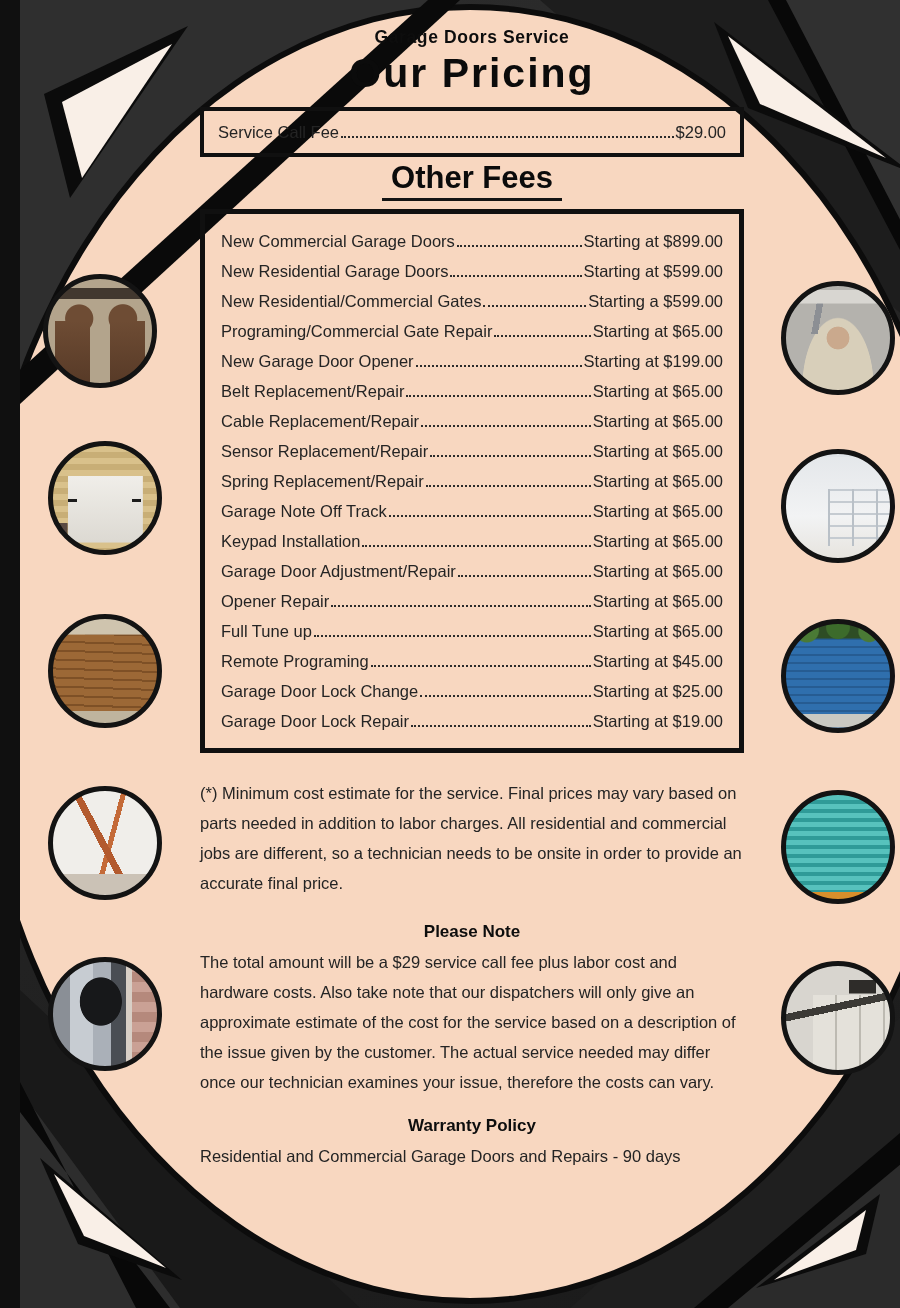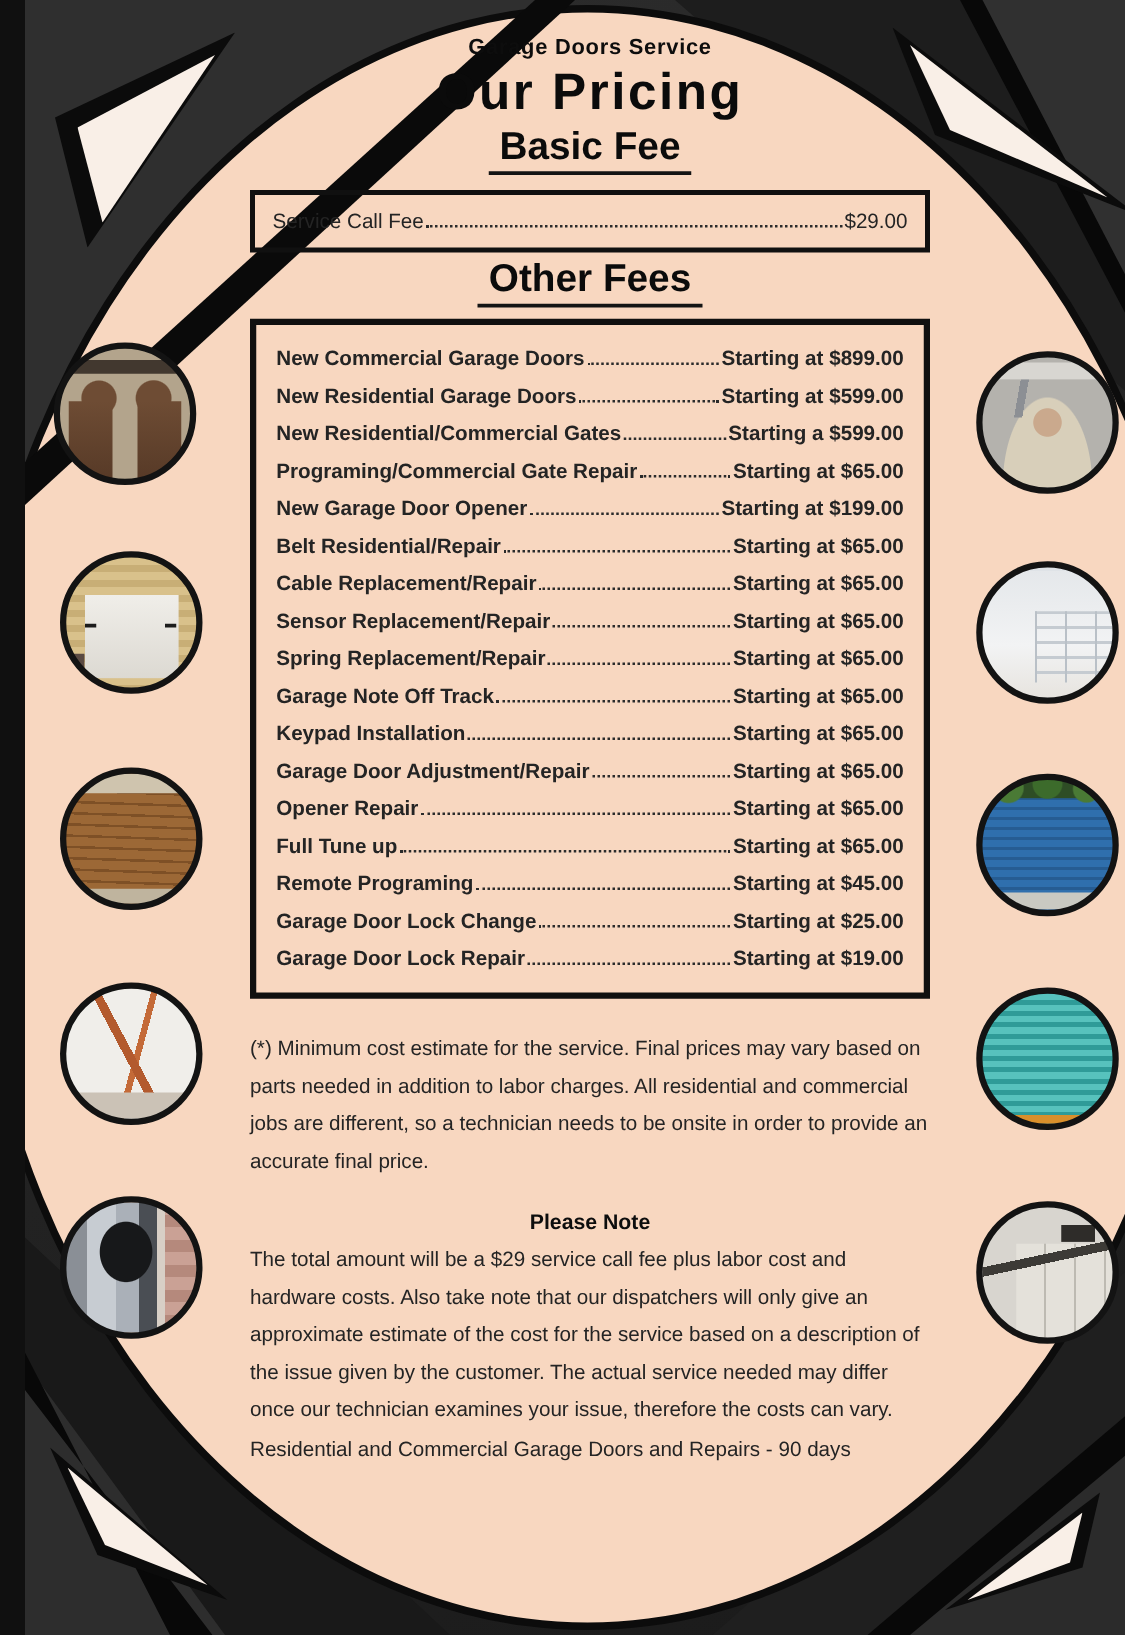--- a/index.html
+++ b/index.html
@@ -90,21 +90,21 @@
         repeating-linear-gradient(90deg,#e4e1da 0 22px,#bdbab2 22px 24px) 100% 100%/74% 72% no-repeat,
         #d8d5cf;}
 
   
   .content{position:absolute;left:180px;top:26px;width:544px;color:#1e1e1e;}
   .h-brand{font-size:17.5px;font-weight:bold;text-align:center;letter-spacing:.6px;color:#0d0d0d;line-height:22px;}
   .h-title{font-size:41px;font-weight:bold;text-align:center;letter-spacing:2px;color:#0b0b0b;line-height:46px;margin-top:2px;}
   .h-section{text-align:center;margin-top:3px;line-height:36px;}
   .h-section span{font-size:31px;font-weight:bold;color:#0b0b0b;border-bottom:3px solid #141414;padding:0 9px 3px;}
   .fee-box{border:4px solid #101010;padding:6px 14px;margin-top:11px;background:transparent;}
-  .fee-box.big{border-width:5px;margin-top:8px;padding:12px 16px;font-weight:bold;}
+  .fee-box.big{border-width:5px;margin-top:8px;padding:12px 16px;}
   .fee-row{display:flex;align-items:baseline;line-height:30px;font-size:16.5px;color:#242424;white-space:nowrap;}
   .leader{flex:1;border-bottom:2px dotted #2b2b2b;margin:0 2px 6px;min-width:12px;}
   .para{font-size:16.5px;line-height:30px;color:#242424;text-align:left;}
   .disclaimer{margin-top:25px;}
   .mini-head{font-size:17px;font-weight:bold;text-align:center;color:#0d0d0d;margin-top:21px;line-height:26px;}
   .note-text{margin-top:2px;}
   .warranty-head{margin-top:16px;}
   .warranty-text{margin-top:2px;}
 </style>
 </head>
@@ -144,21 +144,20 @@
   <div class="circle c-r1" title="technician installing opener"></div>
   <div class="circle c-r2" title="garage interior metal gate"></div>
   <div class="circle c-r3" title="blue garage door"></div>
   <div class="circle c-r4" title="teal roller shutter"></div>
   <div class="circle c-r5" title="garage opener rail"></div>
 
   <div class="content">
     <div class="h-brand">Garage Doors Service</div>
     <div class="h-title">Our Pricing</div>
 
-    <div class="h-section"><span>Basic Fee</span></div>
     <div class="fee-box">
       <div class="fee-row">
         <span>Service Call Fee</span>
         <span class="leader"></span>
         <span>$29.00</span>
       </div>
     </div>
 
     <div class="h-section"><span>Other Fees</span></div>
     <div class="fee-box big">
@@ -181,21 +180,21 @@
           <span>Programing/Commercial Gate Repair</span>
           <span class="leader"></span>
           <span>Starting at $65.00</span>
         </div>
       <div class="fee-row">
           <span>New Garage Door Opener</span>
           <span class="leader"></span>
           <span>Starting at $199.00</span>
         </div>
       <div class="fee-row">
-          <span>Belt Residential/Repair</span>
+          <span>Belt Replacement/Repair</span>
           <span class="leader"></span>
           <span>Starting at $65.00</span>
         </div>
       <div class="fee-row">
           <span>Cable Replacement/Repair</span>
           <span class="leader"></span>
           <span>Starting at $65.00</span>
         </div>
       <div class="fee-row">
           <span>Sensor Replacement/Repair</span>
@@ -247,16 +246,17 @@
           <span class="leader"></span>
           <span>Starting at $19.00</span>
         </div>
     </div>
 
     <div class="para disclaimer">(*) Minimum cost estimate for the service. Final prices may vary based on parts needed in addition to labor charges. All residential and commercial jobs are different, so a technician needs to be onsite in order to provide an accurate final price.</div>
 
     <div class="mini-head">Please Note</div>
     <div class="para note-text">The total amount will be a $29 service call fee plus labor cost and hardware costs. Also take note that our dispatchers will only give an approximate estimate of the cost for the service based on a description of the issue given by the customer. The actual service needed may differ once our technician examines your issue, therefore the costs can vary.</div>
 
+    <div class="mini-head warranty-head">Warranty Policy</div>
     <div class="para warranty-text">Residential and Commercial Garage Doors and Repairs - 90 days</div>
   </div>
 
 </div>
 
 </body></html>

